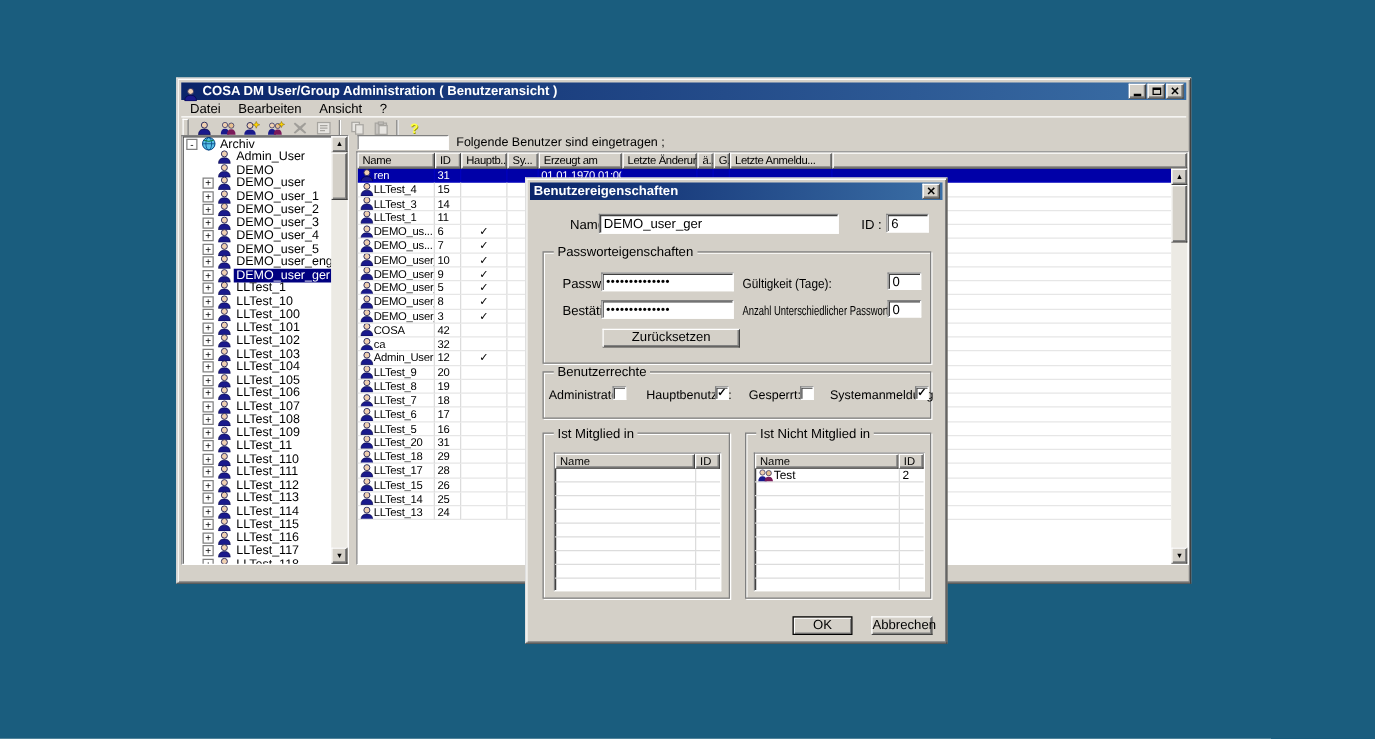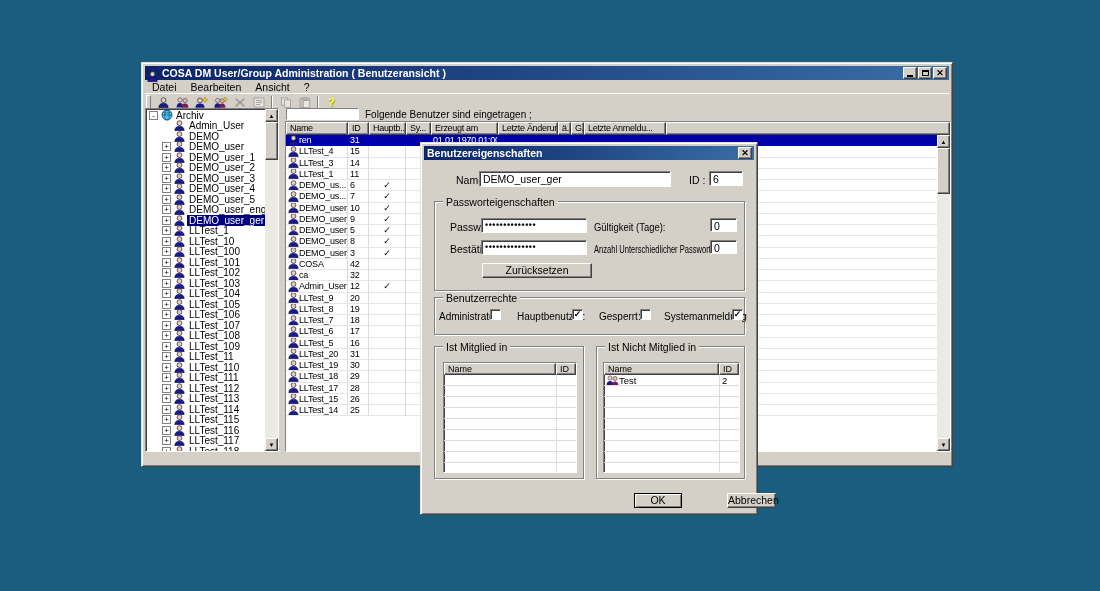--- a/index.html
+++ b/index.html
@@ -1055,40 +1055,20 @@
               <div class="lcell fill"></div>
             </div>
             <div class="lrow">
               <div class="lcell" style="width: 62px;">
                 <span style="display: inline-flex; align-items: center;">
                   <svg width="11" height="11" viewBox="0 0 11 11">
                     <circle cx="5.5" cy="3.1" r="2.4" fill="#f0d0b0" stroke="#303060" stroke-width="0.8"></circle>
                     <path d="M0.8 10.8 Q0.8 6.2 5.5 6.2 Q10.2 6.2 10.2 10.8 Z" fill="#1a1a8c" stroke="#000040" stroke-width="0.5"></path>
                   </svg>
                 </span>
-                <span>LLTest_19</span>
-              </div>
-              <div class="lcell" style="width: 21px;">30</div>
-              <div class="lcell center" style="width: 37px;"></div>
-              <div class="lcell" style="width: 25px;"></div>
-              <div class="lcell" style="width: 67px;"></div>
-              <div class="lcell" style="width: 60px;"></div>
-              <div class="lcell" style="width: 13px;"></div>
-              <div class="lcell" style="width: 13px;"></div>
-              <div class="lcell" style="width: 82px;"></div>
-              <div class="lcell fill"></div>
-            </div>
-            <div class="lrow">
-              <div class="lcell" style="width: 62px;">
-                <span style="display: inline-flex; align-items: center;">
-                  <svg width="11" height="11" viewBox="0 0 11 11">
-                    <circle cx="5.5" cy="3.1" r="2.4" fill="#f0d0b0" stroke="#303060" stroke-width="0.8"></circle>
-                    <path d="M0.8 10.8 Q0.8 6.2 5.5 6.2 Q10.2 6.2 10.2 10.8 Z" fill="#1a1a8c" stroke="#000040" stroke-width="0.5"></path>
-                  </svg>
-                </span>
                 <span>LLTest_18</span>
               </div>
               <div class="lcell" style="width: 21px;">29</div>
               <div class="lcell center" style="width: 37px;"></div>
               <div class="lcell" style="width: 25px;"></div>
               <div class="lcell" style="width: 67px;"></div>
               <div class="lcell" style="width: 60px;"></div>
               <div class="lcell" style="width: 13px;"></div>
               <div class="lcell" style="width: 13px;"></div>
               <div class="lcell" style="width: 82px;"></div>
@@ -1138,20 +1118,40 @@
               <div class="lcell" style="width: 62px;">
                 <span style="display: inline-flex; align-items: center;">
                   <svg width="11" height="11" viewBox="0 0 11 11">
                     <circle cx="5.5" cy="3.1" r="2.4" fill="#f0d0b0" stroke="#303060" stroke-width="0.8"></circle>
                     <path d="M0.8 10.8 Q0.8 6.2 5.5 6.2 Q10.2 6.2 10.2 10.8 Z" fill="#1a1a8c" stroke="#000040" stroke-width="0.5"></path>
                   </svg>
                 </span>
                 <span>LLTest_14</span>
               </div>
               <div class="lcell" style="width: 21px;">25</div>
+              <div class="lcell center" style="width: 37px;"></div>
+              <div class="lcell" style="width: 25px;"></div>
+              <div class="lcell" style="width: 67px;"></div>
+              <div class="lcell" style="width: 60px;"></div>
+              <div class="lcell" style="width: 13px;"></div>
+              <div class="lcell" style="width: 13px;"></div>
+              <div class="lcell" style="width: 82px;"></div>
+              <div class="lcell fill"></div>
+            </div>
+            <div class="lrow">
+              <div class="lcell" style="width: 62px;">
+                <span style="display: inline-flex; align-items: center;">
+                  <svg width="11" height="11" viewBox="0 0 11 11">
+                    <circle cx="5.5" cy="3.1" r="2.4" fill="#f0d0b0" stroke="#303060" stroke-width="0.8"></circle>
+                    <path d="M0.8 10.8 Q0.8 6.2 5.5 6.2 Q10.2 6.2 10.2 10.8 Z" fill="#1a1a8c" stroke="#000040" stroke-width="0.5"></path>
+                  </svg>
+                </span>
+                <span>LLTest_13</span>
+              </div>
+              <div class="lcell" style="width: 21px;">24</div>
               <div class="lcell center" style="width: 37px;"></div>
               <div class="lcell" style="width: 25px;"></div>
               <div class="lcell" style="width: 67px;"></div>
               <div class="lcell" style="width: 60px;"></div>
               <div class="lcell" style="width: 13px;"></div>
               <div class="lcell" style="width: 13px;"></div>
               <div class="lcell" style="width: 82px;"></div>
               <div class="lcell fill"></div>
             </div>
           </div>
@@ -1303,15 +1303,15 @@
             <div class="mcell mid" style="width: 20px;"></div>
           </div>
           <div class="mrow">
             <div class="mcell" style="flex: 1 1 0%;"></div>
             <div class="mcell mid" style="width: 20px;"></div>
           </div>
         </div>
     </div>
 
     <button class="btn default" style="left:213px;top:350px;width:48px;">OK</button>
-    <button class="btn" style="left:276px;top:350px;width:49px;margin-left:30px;">Abbrechen</button>
+    <button class="btn" style="left:276px;top:350px;width:49px;">Abbrechen</button>
   </div>
 </div>
 
 </body></html>

